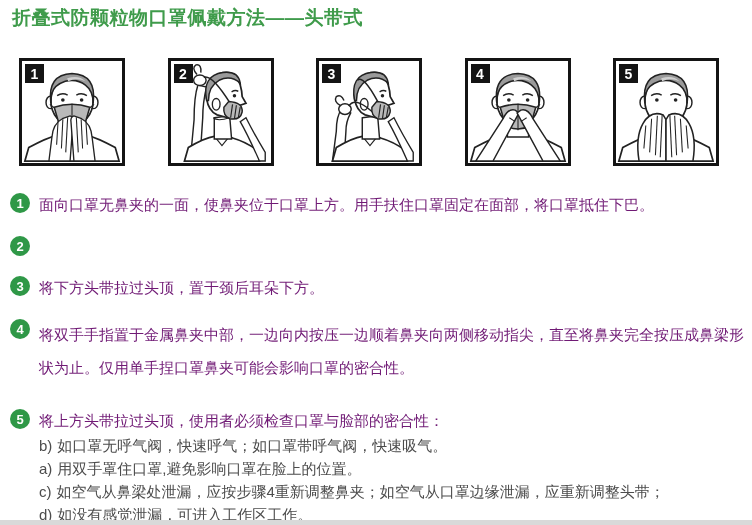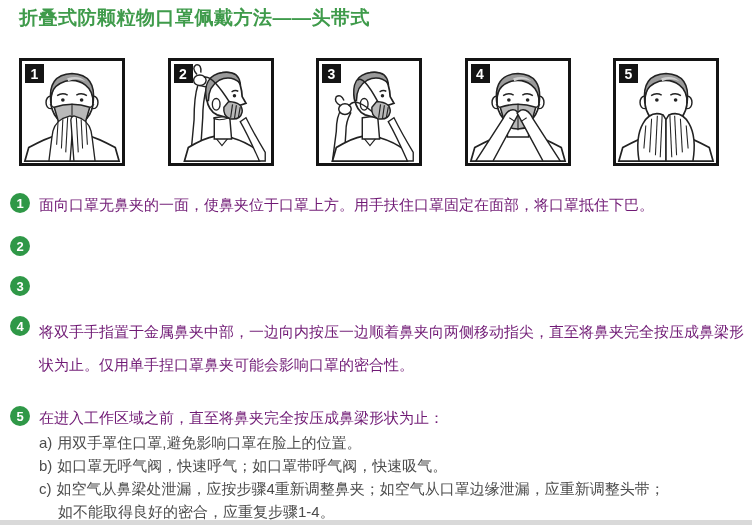--- a/index.html
+++ b/index.html
@@ -1,21 +1,21 @@
 <!DOCTYPE html>
 <html><head>
 <meta charset="utf-8">
 <style>
   html,body{margin:0;padding:0;}
   body{
     width:752px;height:525px;background:#ffffff;position:relative;overflow:hidden;
     font-family:"Liberation Sans","DejaVu Sans",sans-serif;
   }
   .title{
-    position:absolute;left:19px;top:5px;font-size:19px;font-weight:bold;
+    position:absolute;left:12px;top:5px;font-size:19px;font-weight:bold;
     color:#3f9b4b;letter-spacing:0.5px;
   }
   .figures{
     position:absolute;left:19px;top:58px;width:700px;
     display:flex;justify-content:space-between;
   }
   .figure-box{
     width:100px;height:102px;border:3px solid #141414;background:#fff;
     position:relative;
   }
@@ -202,45 +202,43 @@
     <div class="step-num">1</div>
     <div class="step-text">面向口罩无鼻夹的一面，使鼻夹位于口罩上方。用手扶住口罩固定在面部，将口罩抵住下巴。</div>
   </div>
 
   <div class="step">
     <div class="step-num">2</div>
   </div>
 
   <div class="step">
     <div class="step-num">3</div>
+    <div class="step-text">将下方头带拉过头顶，置于颈后耳朵下方。</div>
   </div>
 
   <div class="step step-4">
     <div class="step-num">4</div>
     <div class="step-text">将双手手指置于金属鼻夹中部，一边向内按压一边顺着鼻夹向两侧移动指尖，直至将鼻夹完全按压成鼻梁形状为止。仅用单手捏口罩鼻夹可能会影响口罩的密合性。</div>
   </div>
 
   <div class="step" style="margin-bottom:0;">
     <div class="step-num">5</div>
-    <div class="step-text">在进入工作区域之前，直至将鼻夹完全按压成鼻梁形状为止：</div>
+    <div class="step-text">将上方头带拉过头顶，使用者必须检查口罩与脸部的密合性：</div>
   </div>
 
   <div class="sub-list">
     <div class="sub-item">
+      <span class="prefix">b)</span><span>如口罩无呼气阀，快速呼气；如口罩带呼气阀，快速吸气。</span>
+    </div>
+    <div class="sub-item">
       <span class="prefix">a)</span><span>用双手罩住口罩,避免影响口罩在脸上的位置。</span>
     </div>
     <div class="sub-item">
-      <span class="prefix">b)</span><span>如口罩无呼气阀，快速呼气；如口罩带呼气阀，快速吸气。</span>
-    </div>
-    <div class="sub-item">
       <span class="prefix">c)</span><span>如空气从鼻梁处泄漏，应按步骤4重新调整鼻夹；如空气从口罩边缘泄漏，应重新调整头带；</span>
     </div>
-    <div class="sub-item cont">
-      <span>如不能取得良好的密合，应重复步骤1-4。</span>
-    </div>
     <div class="sub-item">
       <span class="prefix">d)</span><span>如没有感觉泄漏，可进入工作区工作。</span>
     </div>
   </div>
 
 </div>
 
 <div class="bottom-strip"></div>
 
 </body></html>

